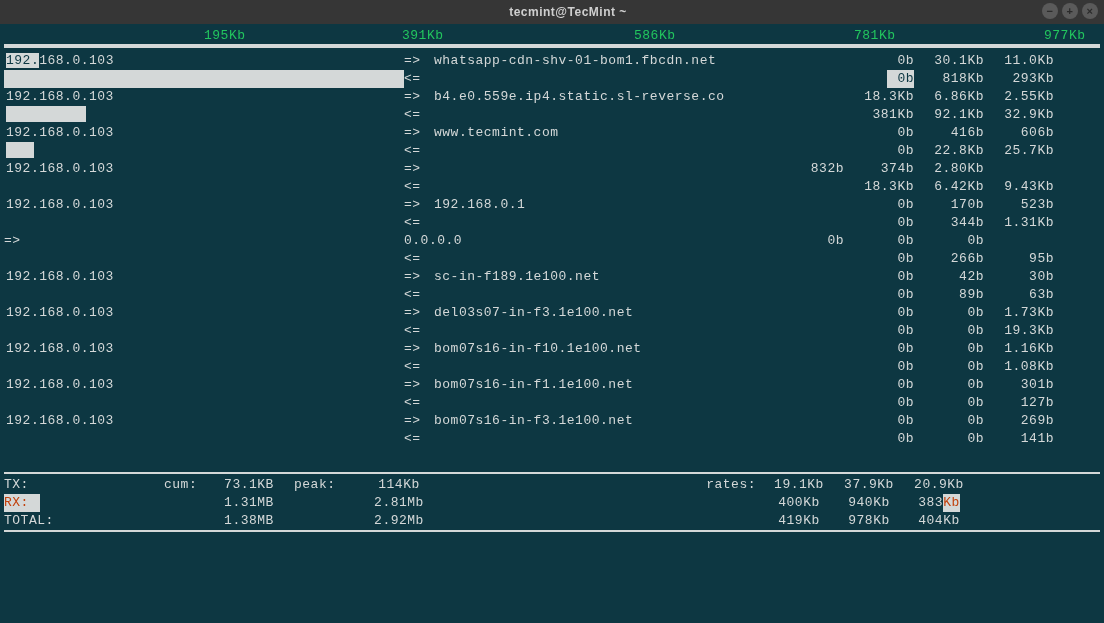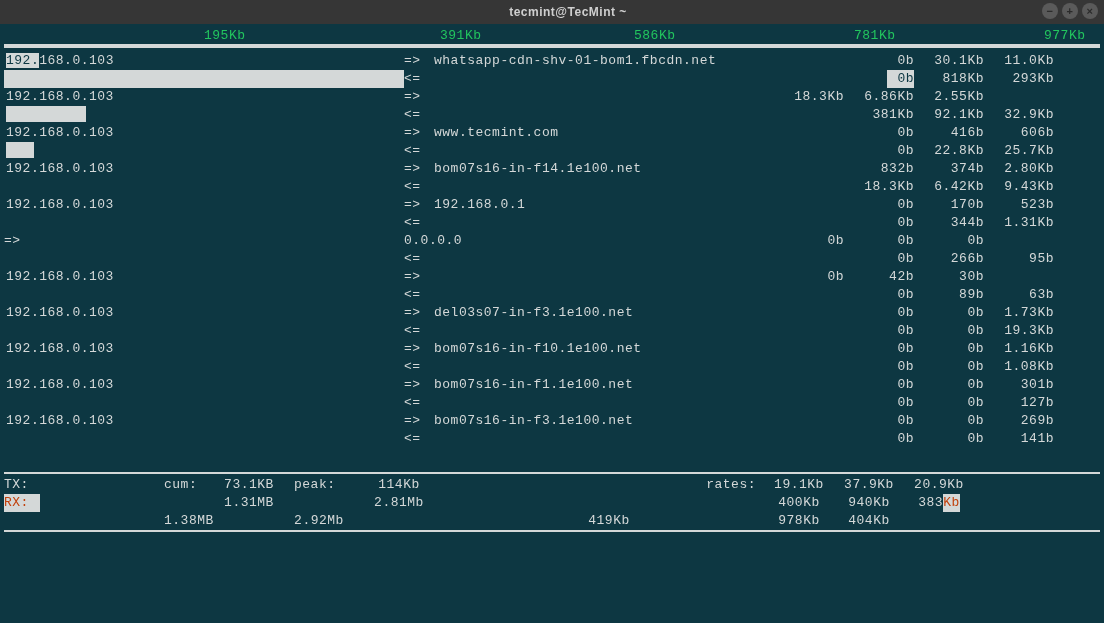--- a/index.html
+++ b/index.html
@@ -100,41 +100,41 @@
     <div class="titlebar-btn">−</div>
     <div class="titlebar-btn">+</div>
     <div class="titlebar-btn">×</div>
   </div>
 </div>
 
 <div class="terminal">
 
   <div class="scale-row">
     <span class="scale-label" style="left:200px">195Kb</span>
-    <span class="scale-label" style="left:436px">391Kb</span>
+    <span class="scale-label" style="left:398px">391Kb</span>
     <span class="scale-label" style="left:630px">586Kb</span>
     <span class="scale-label" style="left:850px">781Kb</span>
     <span class="scale-label" style="left:1040px">977Kb</span>
   </div>
   <div class="scale-line"></div>
 
   <div id="rows-container">
       <div class="row"><span class="c-src"><span style="background: rgb(212, 216, 216); color: rgb(13, 55, 66); text-align: right;">192.</span><span>168.0.103</span></span><span class="c-dir">=&gt;</span><span class="c-dst">whatsapp-cdn-shv-01-bom1.fbcdn.net</span><span class="c-rate1">0b</span><span class="c-rate2">30.1Kb</span><span class="c-rate3">11.0Kb</span></div>
       <div class="row"><span class="c-src" style="background: rgb(212, 216, 216); min-height: 18px; display: block;"></span><span class="c-dir">&lt;=</span><span class="c-dst"></span><span class="c-rate1"><span style="background: rgb(212, 216, 216); color: rgb(13, 55, 66); display: inline-block; padding-left: 10px;">0b</span></span><span class="c-rate2">818Kb</span><span class="c-rate3">293Kb</span></div>
-      <div class="row"><span class="c-src">192.168.0.103</span><span class="c-dir">=&gt;</span><span class="c-rate1">18.3Kb</span><span class="c-rate2">6.86Kb</span><span class="c-rate3">2.55Kb</span></div>
+      <div class="row"><span class="c-src">192.168.0.103</span><span class="c-dir">=&gt;</span><span class="c-dst">b4.e0.559e.ip4.static.sl-reverse.co</span><span class="c-rate1">18.3Kb</span><span class="c-rate2">6.86Kb</span><span class="c-rate3">2.55Kb</span></div>
       <div class="row"><span class="c-src"><span class="white-box" style="display: inline-block; width: 80px; height: 16px;"></span></span><span class="c-dir">&lt;=</span><span class="c-dst"></span><span class="c-rate1">381Kb</span><span class="c-rate2">92.1Kb</span><span class="c-rate3">32.9Kb</span></div>
       <div class="row"><span class="c-src">192.168.0.103</span><span class="c-dir">=&gt;</span><span class="c-dst">www.tecmint.com</span><span class="c-rate1">0b</span><span class="c-rate2">416b</span><span class="c-rate3">606b</span></div>
       <div class="row"><span class="c-src"><span class="white-box" style="display: inline-block; width: 28px; height: 16px;"></span></span><span class="c-dir">&lt;=</span><span class="c-dst"></span><span class="c-rate1">0b</span><span class="c-rate2">22.8Kb</span><span class="c-rate3">25.7Kb</span></div>
-      <div class="row"><span class="c-src">192.168.0.103</span><span class="c-dir">=&gt;</span><span class="c-dst">bom07s16-in-f14.1e100.net</span><span class="c-rate1">832b</span><span class="c-rate2">374b</span><span class="c-rate3">2.80Kb</span></div>
+      <div class="row"><span class="c-src">192.168.0.103</span><span class="c-dir">=&gt;</span><span class="c-rate1">832b</span><span class="c-rate2">374b</span><span class="c-rate3">2.80Kb</span></div>
       <div class="row"><span class="c-src"></span><span class="c-dir">&lt;=</span><span class="c-dst"></span><span class="c-rate1">18.3Kb</span><span class="c-rate2">6.42Kb</span><span class="c-rate3">9.43Kb</span></div>
       <div class="row"><span class="c-src">192.168.0.103</span><span class="c-dir">=&gt;</span><span class="c-dst">192.168.0.1</span><span class="c-rate1">0b</span><span class="c-rate2">170b</span><span class="c-rate3">523b</span></div>
       <div class="row"><span class="c-src"></span><span class="c-dir">&lt;=</span><span class="c-dst"></span><span class="c-rate1">0b</span><span class="c-rate2">344b</span><span class="c-rate3">1.31Kb</span></div>
       <div class="row"><span class="c-dir">=&gt;</span><span class="c-dst">0.0.0.0</span><span class="c-rate1">0b</span><span class="c-rate2">0b</span><span class="c-rate3">0b</span></div>
       <div class="row"><span class="c-src"></span><span class="c-dir">&lt;=</span><span class="c-dst"></span><span class="c-rate1">0b</span><span class="c-rate2">266b</span><span class="c-rate3">95b</span></div>
-      <div class="row"><span class="c-src">192.168.0.103</span><span class="c-dir">=&gt;</span><span class="c-rate1">0b</span><span class="c-rate2">42b</span><span class="c-rate3">30b</span></div>
+      <div class="row"><span class="c-src">192.168.0.103</span><span class="c-dir">=&gt;</span><span class="c-dst">sc-in-f189.1e100.net</span><span class="c-rate1">0b</span><span class="c-rate2">42b</span><span class="c-rate3">30b</span></div>
       <div class="row"><span class="c-src"></span><span class="c-dir">&lt;=</span><span class="c-dst"></span><span class="c-rate1">0b</span><span class="c-rate2">89b</span><span class="c-rate3">63b</span></div>
       <div class="row"><span class="c-src">192.168.0.103</span><span class="c-dir">=&gt;</span><span class="c-dst">del03s07-in-f3.1e100.net</span><span class="c-rate1">0b</span><span class="c-rate2">0b</span><span class="c-rate3">1.73Kb</span></div>
       <div class="row"><span class="c-src"></span><span class="c-dir">&lt;=</span><span class="c-dst"></span><span class="c-rate1">0b</span><span class="c-rate2">0b</span><span class="c-rate3">19.3Kb</span></div>
       <div class="row"><span class="c-src">192.168.0.103</span><span class="c-dir">=&gt;</span><span class="c-dst">bom07s16-in-f10.1e100.net</span><span class="c-rate1">0b</span><span class="c-rate2">0b</span><span class="c-rate3">1.16Kb</span></div>
       <div class="row"><span class="c-src"></span><span class="c-dir">&lt;=</span><span class="c-dst"></span><span class="c-rate1">0b</span><span class="c-rate2">0b</span><span class="c-rate3">1.08Kb</span></div>
       <div class="row"><span class="c-src">192.168.0.103</span><span class="c-dir">=&gt;</span><span class="c-dst">bom07s16-in-f1.1e100.net</span><span class="c-rate1">0b</span><span class="c-rate2">0b</span><span class="c-rate3">301b</span></div>
       <div class="row"><span class="c-src"></span><span class="c-dir">&lt;=</span><span class="c-dst"></span><span class="c-rate1">0b</span><span class="c-rate2">0b</span><span class="c-rate3">127b</span></div>
       <div class="row"><span class="c-src">192.168.0.103</span><span class="c-dir">=&gt;</span><span class="c-dst">bom07s16-in-f3.1e100.net</span><span class="c-rate1">0b</span><span class="c-rate2">0b</span><span class="c-rate3">269b</span></div>
       <div class="row"><span class="c-src"></span><span class="c-dir">&lt;=</span><span class="c-dst"></span><span class="c-rate1">0b</span><span class="c-rate2">0b</span><span class="c-rate3">141b</span></div>
     </div>
@@ -159,20 +159,21 @@
       <span></span>
       <span class="sr-cumval">1.31MB</span>
       <span></span>
       <span class="sr-peakval">2.81Mb</span>
       <span></span>
       <span class="sr-r1">400Kb</span>
       <span class="sr-r2">940Kb</span>
       <span class="sr-r3"><span>383</span><span class="inv-rate">Kb</span></span>
     </div>
     <div class="stats-row">
+      <span class="sr-label">TOTAL:</span>
       <span></span>
       <span class="sr-cumval">1.38MB</span>
       <span></span>
       <span class="sr-peakval">2.92Mb</span>
       <span></span>
       <span class="sr-r1">419Kb</span>
       <span class="sr-r2">978Kb</span>
       <span class="sr-r3">404Kb</span>
     </div>
   </div>

